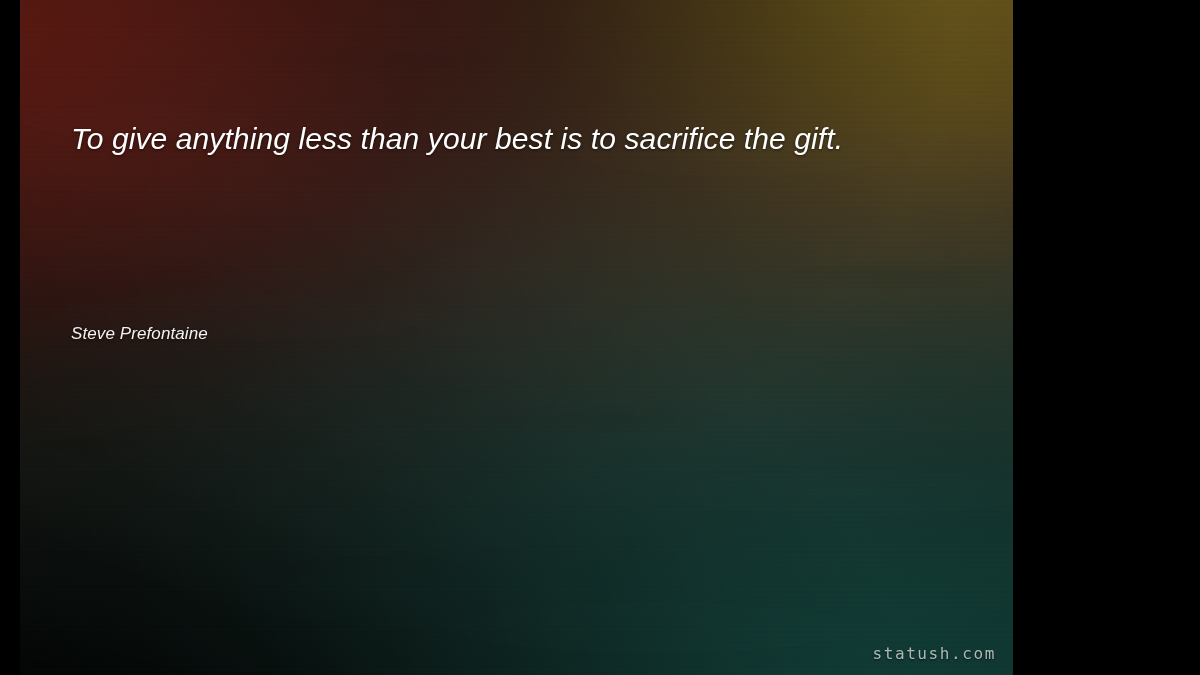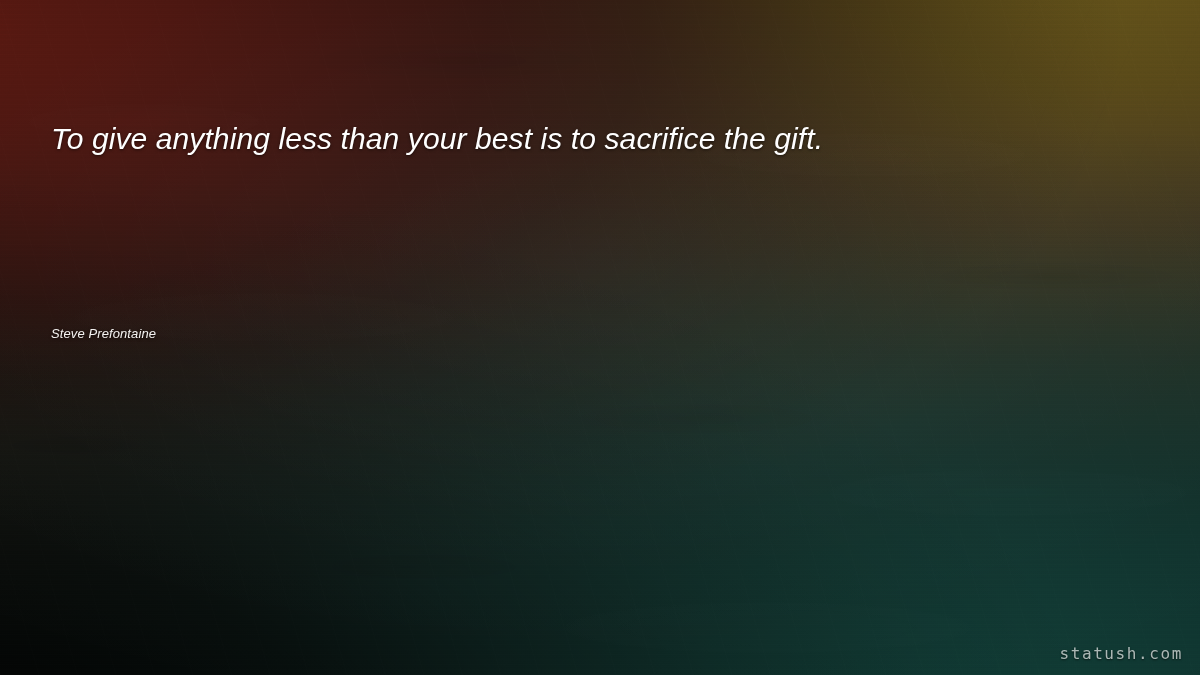--- a/index.html
+++ b/index.html
@@ -4,24 +4,25 @@
 <title>Quote Image</title>
 <style>
   html, body {
     margin: 0;
     padding: 0;
     background: #000;
   }
 
   #quote-canvas {
     position: relative;
-    width: 1200px;
+    width: 993px;
     height: 675px;
     overflow: hidden;
     font-family: "Liberation Sans", "DejaVu Sans", sans-serif;
+    margin-left: 20px;
     -webkit-font-smoothing: antialiased;
   }
 
   
 
   .bg-layer {
     position: absolute;
     inset: 0;
     pointer-events: none;
   }
@@ -190,21 +191,21 @@
     color: #ffffff;
     text-shadow: 0 1px 3px rgba(0, 0, 0, 0.55);
     white-space: nowrap;
   }
 
   .author-text {
     position: absolute;
     left: 51px;
     top: 322px;
     margin: 0;
-    font-size: 13px;
+    font-size: 17px;
     font-style: italic;
     font-weight: 400;
     line-height: 24px;
     letter-spacing: 0.1px;
     color: #f4f2f1;
     text-shadow: 0 1px 3px rgba(0, 0, 0, 0.55);
     white-space: nowrap;
   }
 
   .watermark {

